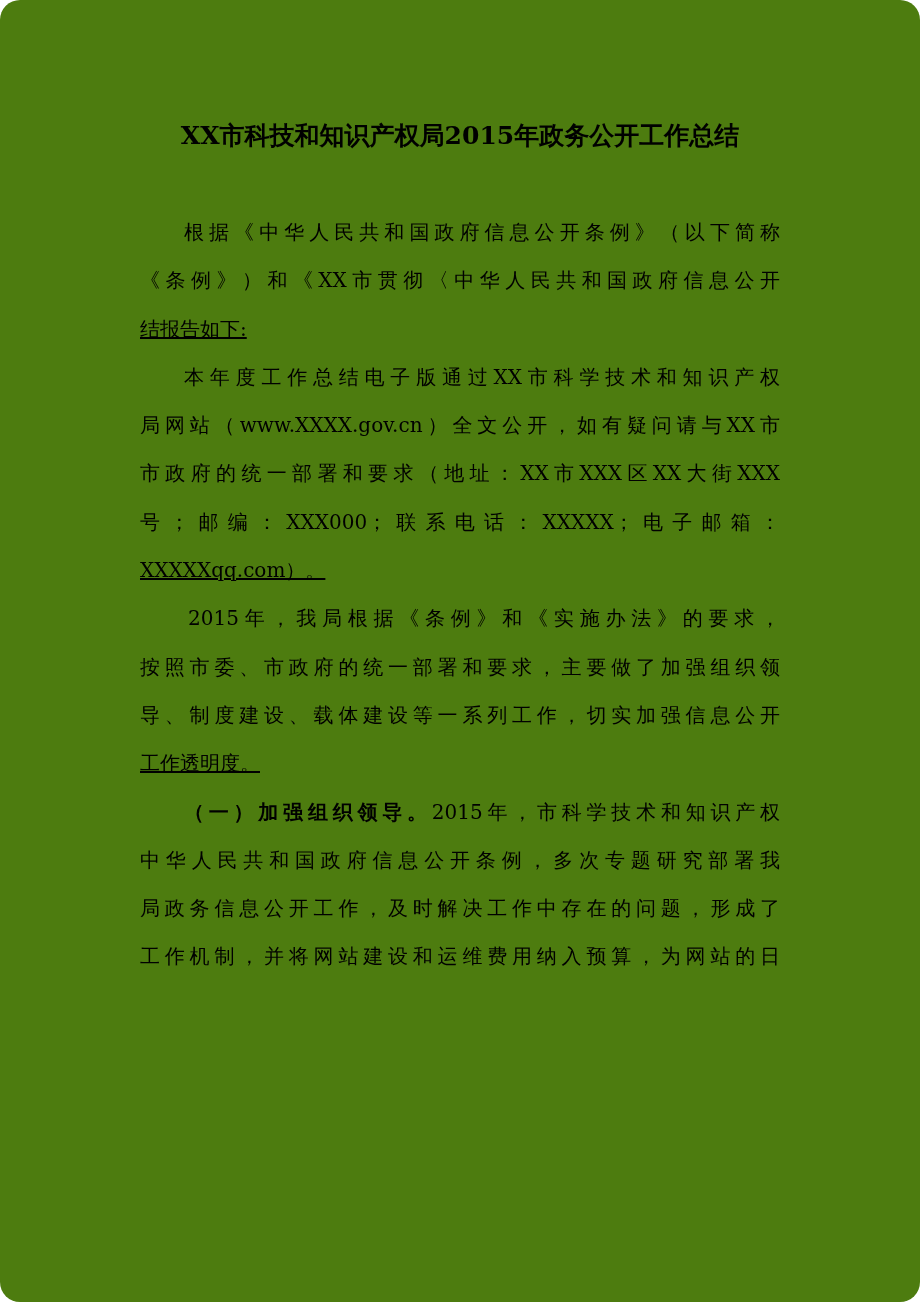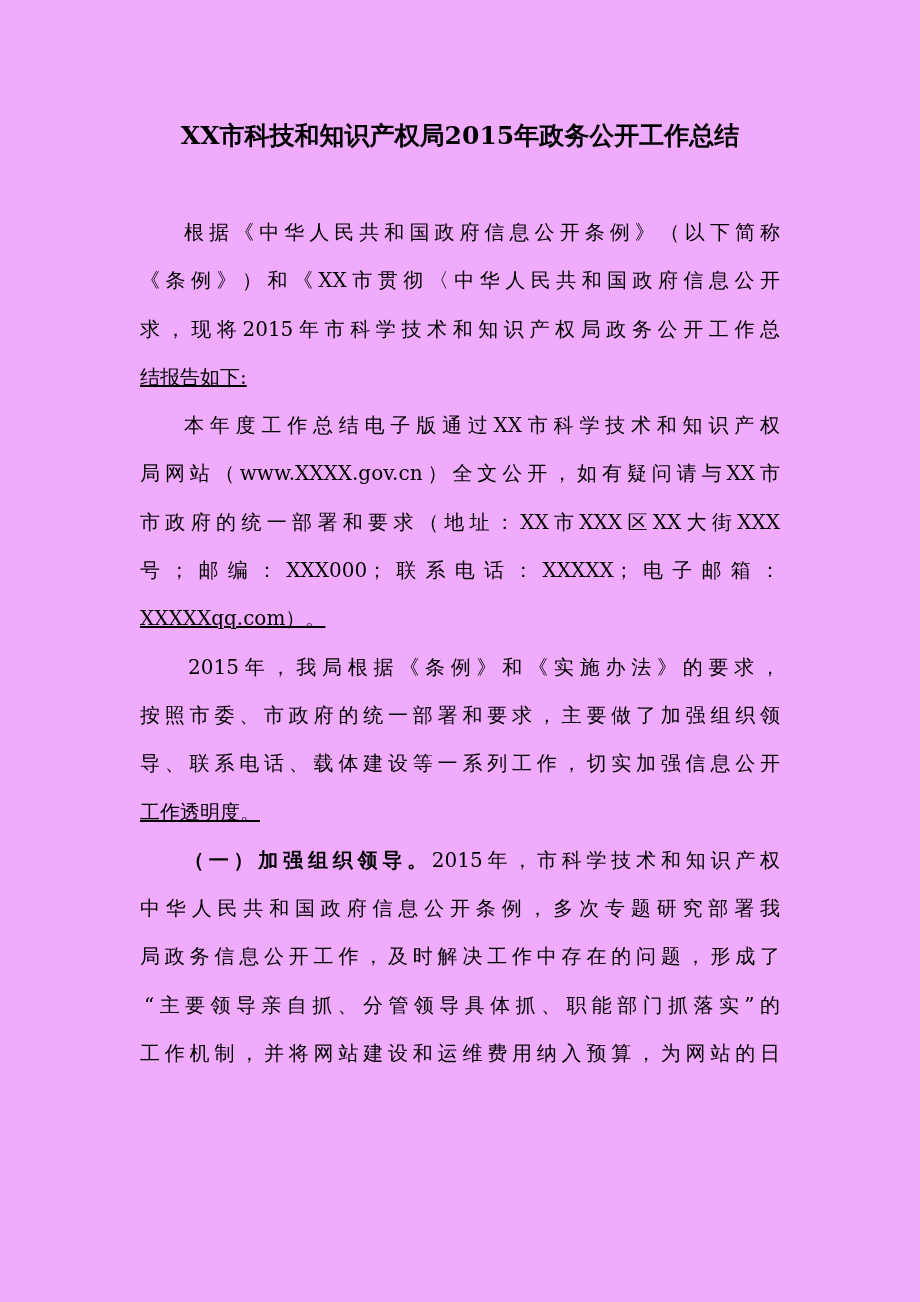--- a/index.html
+++ b/index.html
@@ -14,21 +14,22 @@
       overflow: hidden;
       color: #000000;
       font-family: "DejaVu Serif", "Liberation Serif", serif;
     }
     .page {
       position: absolute;
       left: 0;
       top: 0;
       width: 920px;
       height: 1302px;
-      background: #f0abfc;
+      background: #4d7c0f;
+      border-radius: 20px;
     }
     .title {
       position: absolute;
       left: 0;
       top: 116px;
       width: 920px;
       text-align: center;
       font-size: 25px;
       font-weight: bold;
       line-height: 40px;
@@ -72,41 +73,39 @@
 
 <div class="page">
 
   <div class="title">XX市科技和知识产权局2015年政务公开工作总结</div>
 
   <div class="body-text">
 
     <div>
       <div class="line indent">根据《中华人民共和国政府信息公开条例》（以下简称</div>
       <div class="line">《条例》）和《XX市贯彻〈中华人民共和国政府信息公开</div>
-      <div class="line">求，现将2015年市科学技术和知识产权局政务公开工作总</div>
       <div class="line last">结报告如下:</div>
     </div>
 
     <div>
       <div class="line indent">本年度工作总结电子版通过XX市科学技术和知识产权</div>
       <div class="line">局网站（www.XXXX.gov.cn）全文公开，如有疑问请与XX市</div>
       <div class="line">市政府的统一部署和要求（地址：XX市XXX区XX大街XXX</div>
       <div class="line">号；邮编：XXX000；联系电话：XXXXX；电子邮箱：</div>
       <div class="line last">XXXXXqq.com）。</div>
     </div>
 
     <div>
       <div class="line indent-more">2015年，我局根据《条例》和《实施办法》的要求，</div>
       <div class="line">按照市委、市政府的统一部署和要求，主要做了加强组织领</div>
-      <div class="line">导、联系电话、载体建设等一系列工作，切实加强信息公开</div>
+      <div class="line">导、制度建设、载体建设等一系列工作，切实加强信息公开</div>
       <div class="line last">工作透明度。</div>
     </div>
 
     <div>
       <div class="line indent"><span class="bold">（一）加强组织领导。</span><span>2015年，市科学技术和知识产权</span></div>
       <div class="line">中华人民共和国政府信息公开条例，多次专题研究部署我</div>
       <div class="line">局政务信息公开工作，及时解决工作中存在的问题，形成了</div>
-      <div class="line quote-start">“主要领导亲自抓、分管领导具体抓、职能部门抓落实”的</div>
       <div class="line">工作机制，并将网站建设和运维费用纳入预算，为网站的日</div>
     </div>
 
   </div>
 </div>
 
 </body></html>

